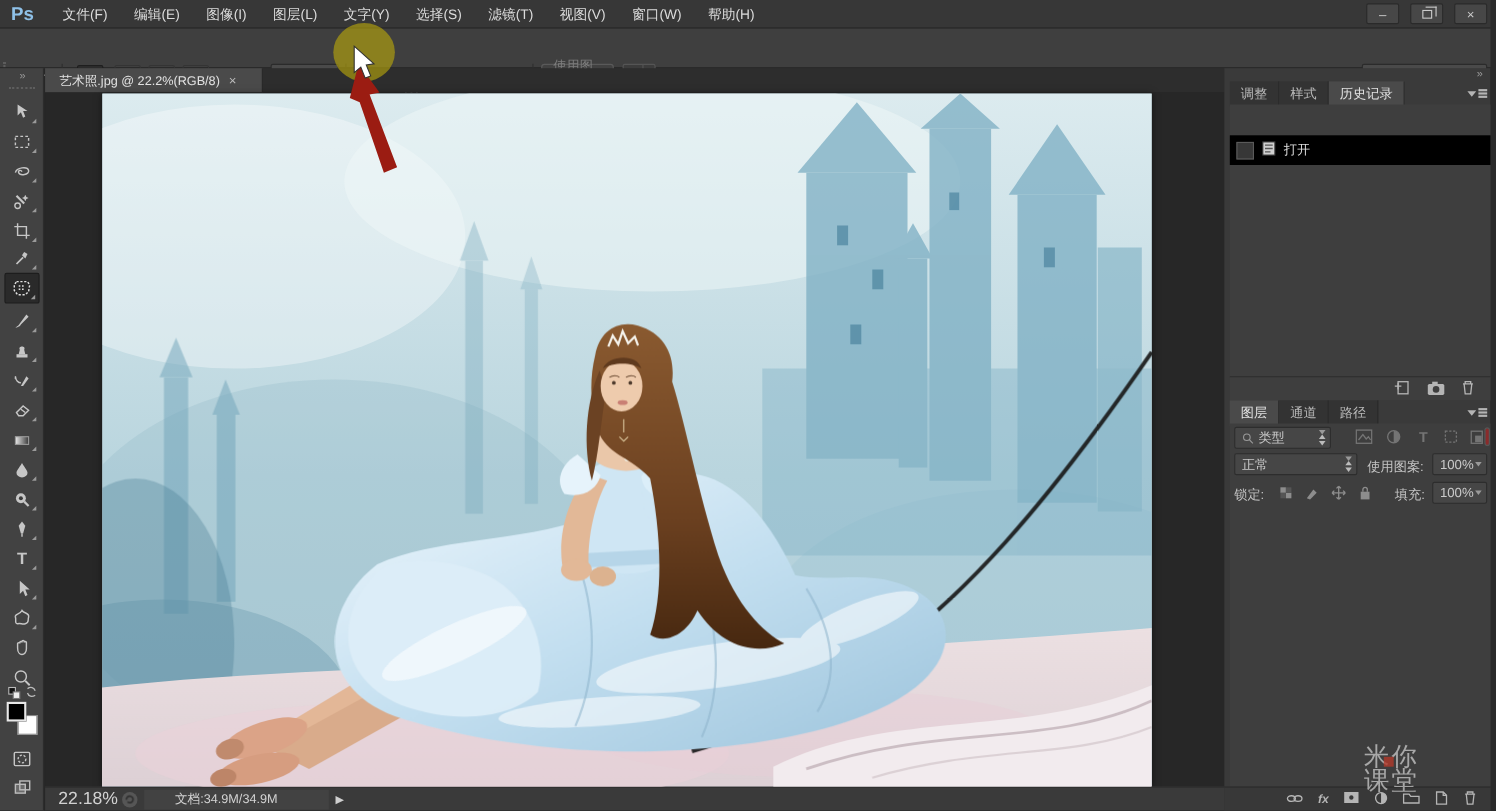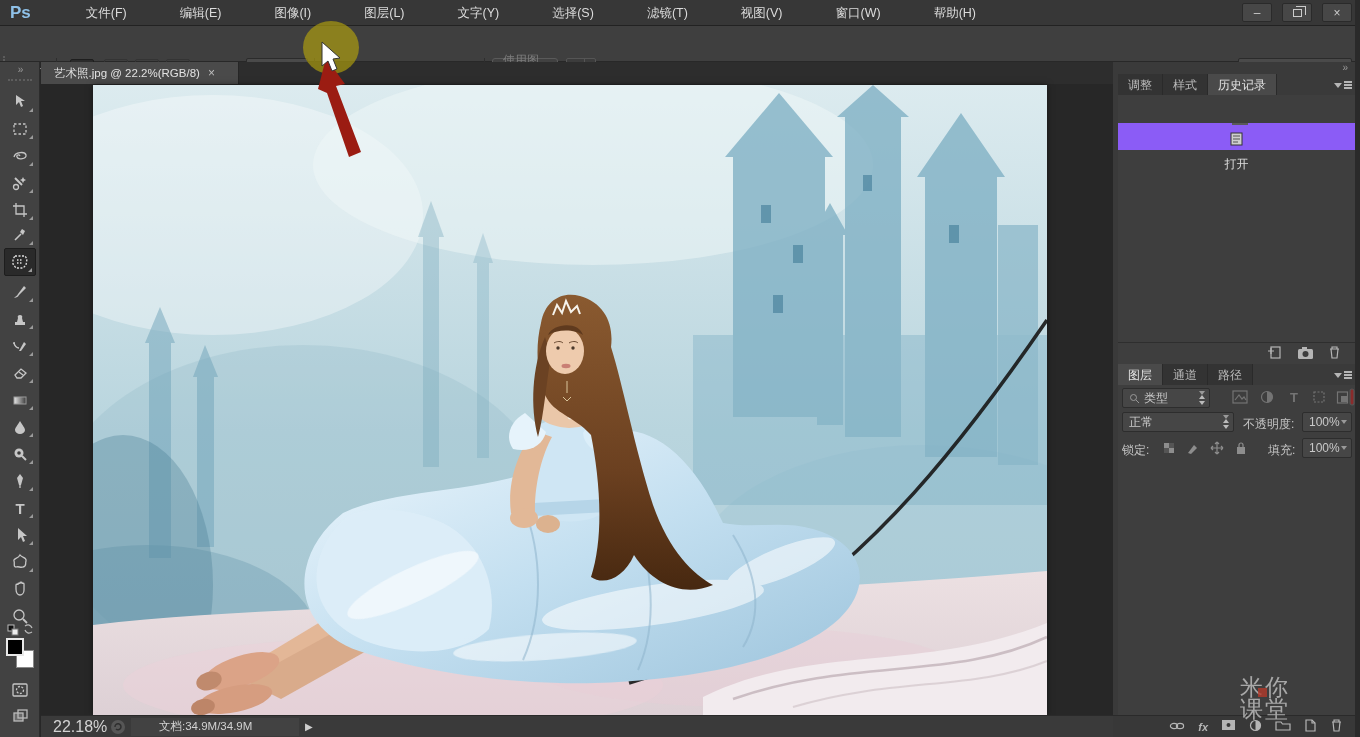--- a/index.html
+++ b/index.html
@@ -1,21 +1,21 @@
 <!DOCTYPE html>
 <html><head>
 <meta charset="utf-8">
 <style>
   html,body{margin:0;padding:0;background:#1e1e1e;}
   *{box-sizing:border-box;font-family:"Liberation Sans",sans-serif;}
   .app{position:relative;width:1360px;height:737px;background:#272727;overflow:hidden;color:#d4d4d4;font-size:12px;}
   .abs{position:absolute;}
 
   
-  .menubar{left:0;top:0;width:1360px;height:26px;background:#373737;border-bottom:1px solid #222;display:flex;align-items:center;gap:29px;}
+  .menubar{left:0;top:0;width:1360px;height:26px;background:#373737;border-bottom:1px solid #222;display:flex;align-items:center;}
   .pslogo{color:#8fc1e8;font-weight:bold;font-size:17px;margin:0 14px 0 10px;letter-spacing:0;}
   .menuitem{padding:0 12px;color:#dcdcdc;font-size:12.5px;line-height:26px;cursor:default;}
   .winbtns{position:absolute;right:8px;top:3px;display:flex;gap:10px;}
   .winbtn{width:30px;height:19px;background:#474747;border:1px solid #2a2a2a;border-radius:2px;display:flex;align-items:center;justify-content:center;color:#ccc;font-size:12px;}
   .restore-glyph{width:9px;height:8px;border:1px solid #ccc;position:relative;background:#474747;}
   .restore-glyph::before{content:"";position:absolute;left:2px;top:-4px;width:9px;height:8px;border:1px solid #ccc;border-bottom:none;border-left:none;}
 
   
   .optionsbar{left:0;top:26px;width:1360px;height:36px;background:#3f3f3f;border-bottom:1px solid #282828;}
   .vgrip{left:3px;top:30px;width:4px;height:28px;border-left:2px dotted #5c5c5c;}
@@ -72,21 +72,21 @@
   .edgeR{left:1355px;top:0px;width:5px;height:737px;background:#2a2a2a;}
   .dockhead{left:1113px;top:62px;width:242px;height:12px;color:#9a9a9a;font-size:10px;text-align:right;line-height:11px;letter-spacing:-1px;padding-right:8px;}
   .ptabs{position:absolute;height:21px;display:flex;align-items:flex-start;}
   .ptab{padding:3px 10px;color:#b9b9b9;font-size:12px;background:#333;border-right:1px solid #2a2a2a;}
   .ptab.active{background:#4a4a4a;color:#e3e3e3;}
   .pmenu{position:absolute;width:18px;height:12px;}
   .pmenu::before{content:"";position:absolute;left:0;top:4px;border-left:4px solid transparent;border-right:4px solid transparent;border-top:5px solid #b5b5b5;}
   .pmenu::after{content:"";position:absolute;left:10px;top:2px;width:8px;height:2px;background:#b5b5b5;box-shadow:0 3px 0 #b5b5b5,0 6px 0 #b5b5b5;}
   .panelbody{position:absolute;background:#3e3e3e;}
   .hrow{position:absolute;left:1118px;width:237px;height:27px;display:flex;align-items:center;gap:6px;color:#dedede;}
-  .hrow.sel{background:#8b5cf6;flex-direction:column;}
+  .hrow.sel{background:#000000;}
   .hthumb{width:34px;height:22px;border:1px solid #111;background:linear-gradient(135deg,#bed9e2 0%,#9ec4d4 45%,#cfe4ec 70%,#8fb7c9 100%);}
   .hwell{width:16px;height:16px;border:1px solid #5a5a5a;background:#373737;margin-left:6px;}
   .pstrip{position:absolute;background:#3e3e3e;border-top:1px solid #2e2e2e;display:flex;align-items:center;justify-content:flex-end;gap:14px;padding-right:14px;}
   .mini svg{stroke:#b5b5b5;fill:none;stroke-width:1.2;}
   .mini.dis svg{stroke:#747474;}
   .filtercombo{left:1122px;top:388px;width:88px;}
   .lockico{display:flex;align-items:center;justify-content:center;width:18px;height:16px;}
   .valfield{position:absolute;height:20px;background:#464646;border:1px solid #2d2d2d;border-radius:2px;color:#c9c9c9;display:flex;align-items:center;justify-content:space-between;padding:0 4px 0 6px;}
   .valfield i{width:0;height:0;border-left:3.5px solid transparent;border-right:3.5px solid transparent;border-top:4px solid #999;}
   .layerrow{left:1118px;top:466px;width:237px;height:30px;background:#4e5a68;display:flex;align-items:center;color:#e4e4e4;}
@@ -547,21 +547,21 @@
         <rect x="1" y="1" width="4" height="16" rx="2" fill="#8a2b2b" stroke="#555"></rect>
       </svg></span>
 
   <div class="valfield" style="left:1122px;top:412px;width:112px;">
     <span>正常</span>
     <span class="spinner">
         <i class="up"></i>
         <i class="dn"></i>
       </span>
   </div>
-  <span class="abs" style="left:1243px;top:416px;color:#c4c4c4;">不透明度:</span>
+  <span class="abs" style="left:1243px;top:416px;color:#c4c4c4;">使用图案:</span>
   <div class="valfield" style="left:1302px;top:412px;width:50px;">
     <span>100%</span>
       <i></i>
   </div>
 
   <span class="abs" style="left:1122px;top:442px;color:#c4c4c4;">锁定:</span>
   <span class="mini abs lockico" style="left:1160px;top:440px;">
       <svg width="14" height="14">
         <rect x="2" y="2" width="5" height="5" fill="#8d8d8d" stroke="none"></rect>
         <rect x="7" y="7" width="5" height="5" fill="#8d8d8d" stroke="none"></rect>

